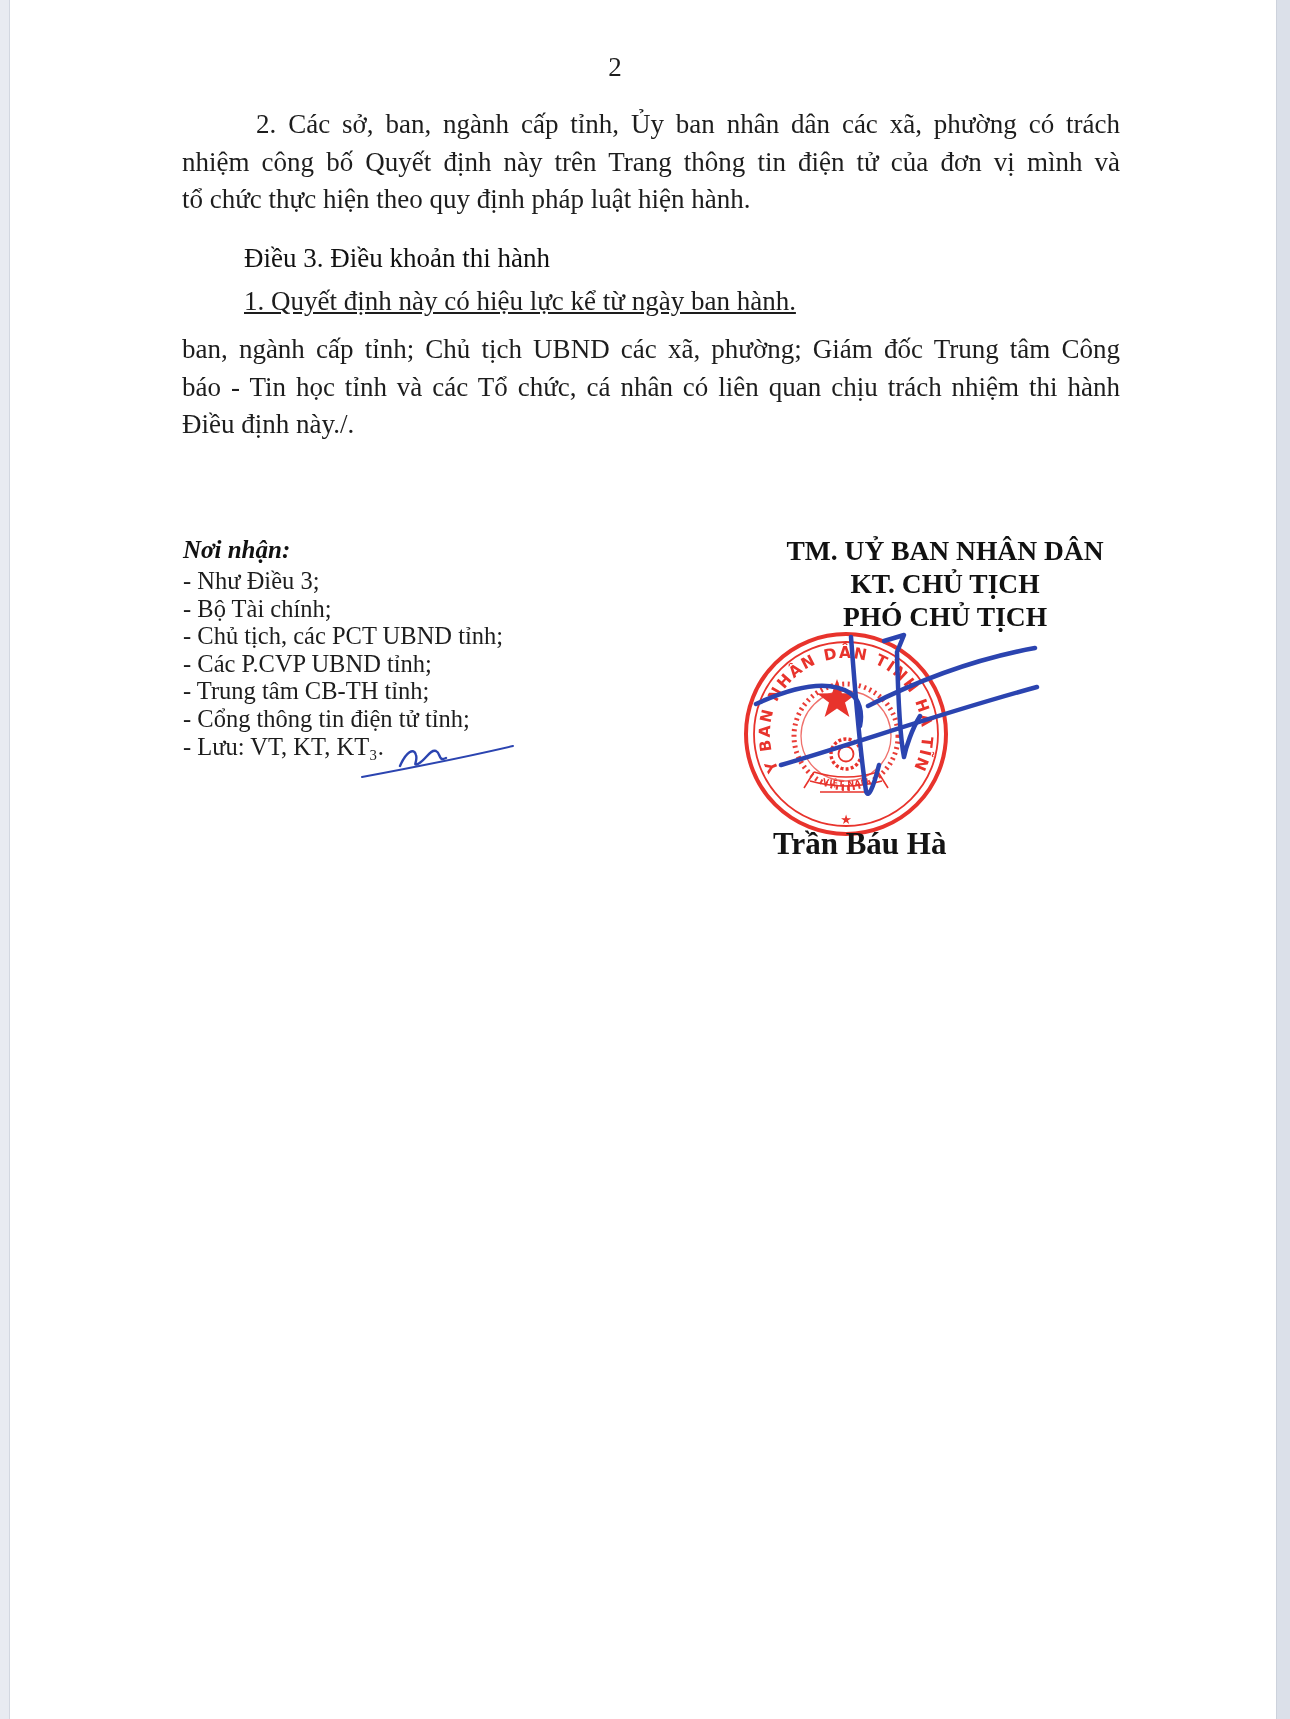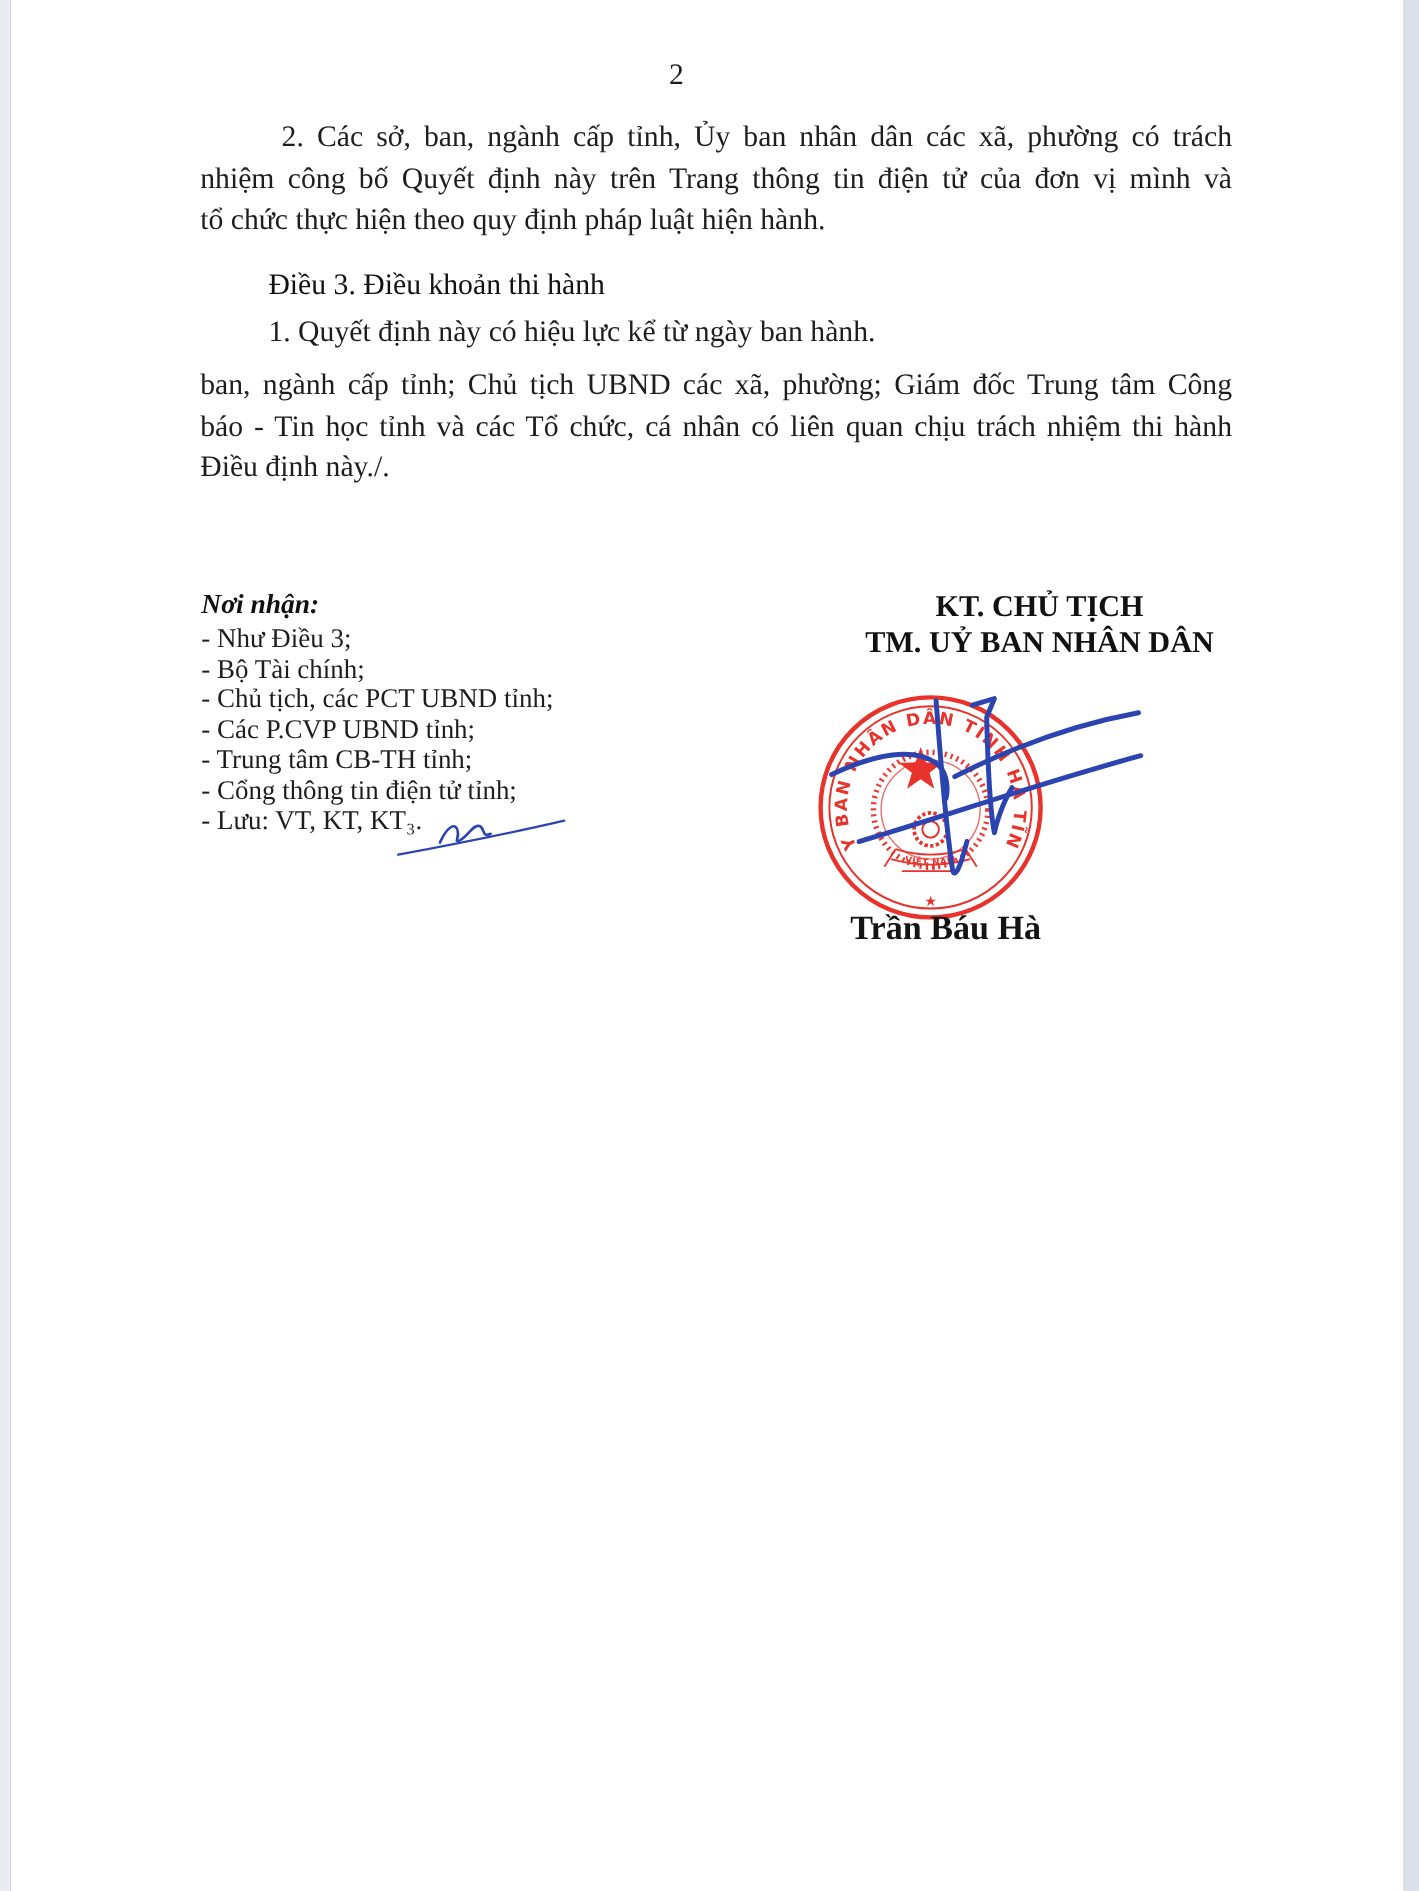--- a/index.html
+++ b/index.html
@@ -37,21 +37,21 @@
   .jl{text-align:justify;text-align-last:justify;margin-left:12px;}
   .jl:last-child{text-align-last:left;}
   .jl.first{text-indent:74px;}
   .heading{
     left:244px;top:240px;
     font-size:27px;line-height:37.5px;font-weight:normal;color:#111;
     white-space:nowrap;
   }
   .clause{
     left:244px;top:283px;
-    font-size:27px;line-height:37.5px;white-space:nowrap;
+    font-size:27px;line-height:37.5px;white-space:nowrap;text-decoration:underline;
   }
   .recip-label{
     left:183px;top:536px;
     font-size:25px;font-weight:bold;font-style:italic;color:#111;
   }
   .recip-list{
     left:183px;top:567px;width:430px;
     font-size:24.5px;line-height:27.6px;
   }
   .sig-head{
@@ -99,22 +99,23 @@
       <div>- Như Điều 3;</div>
       <div>- Bộ Tài chính;</div>
       <div>- Chủ tịch, các PCT UBND tỉnh;</div>
       <div>- Các P.CVP UBND tỉnh;</div>
       <div>- Trung tâm CB-TH tỉnh;</div>
       <div>- Cổng thông tin điện tử tỉnh;</div>
       <div>- Lưu: VT, KT, KT₃.</div>
     </div>
 
   <div class="abs sig-head">
+    <div>TM. UỶ BAN NHÂN DÂN</div>
     <div>KT. CHỦ TỊCH</div>
-    <div>TM. UỶ BAN NHÂN DÂN</div>
+    <div>PHÓ CHỦ TỊCH</div>
   </div>
 
   <svg class="abs" style="left:736px;top:624px" width="220" height="220" viewBox="-110 -110 220 220">
     <circle class="sealstroke" cx="0" cy="0" r="100" stroke-width="4"></circle>
     <circle class="sealstroke" cx="0" cy="0" r="92" stroke-width="1.8"></circle>
     <path id="ringPath" d="M -68.9 32.1 A 76 76 0 1 1 68.9 32.1" fill="none"></path>
     <text class="sealtext" font-size="15.5" letter-spacing="1.8">
       <textPath href="#ringPath" startOffset="50%" text-anchor="middle">ỦY BAN NHÂN DÂN TỈNH HÀ TĨNH</textPath>
     </text>
 

